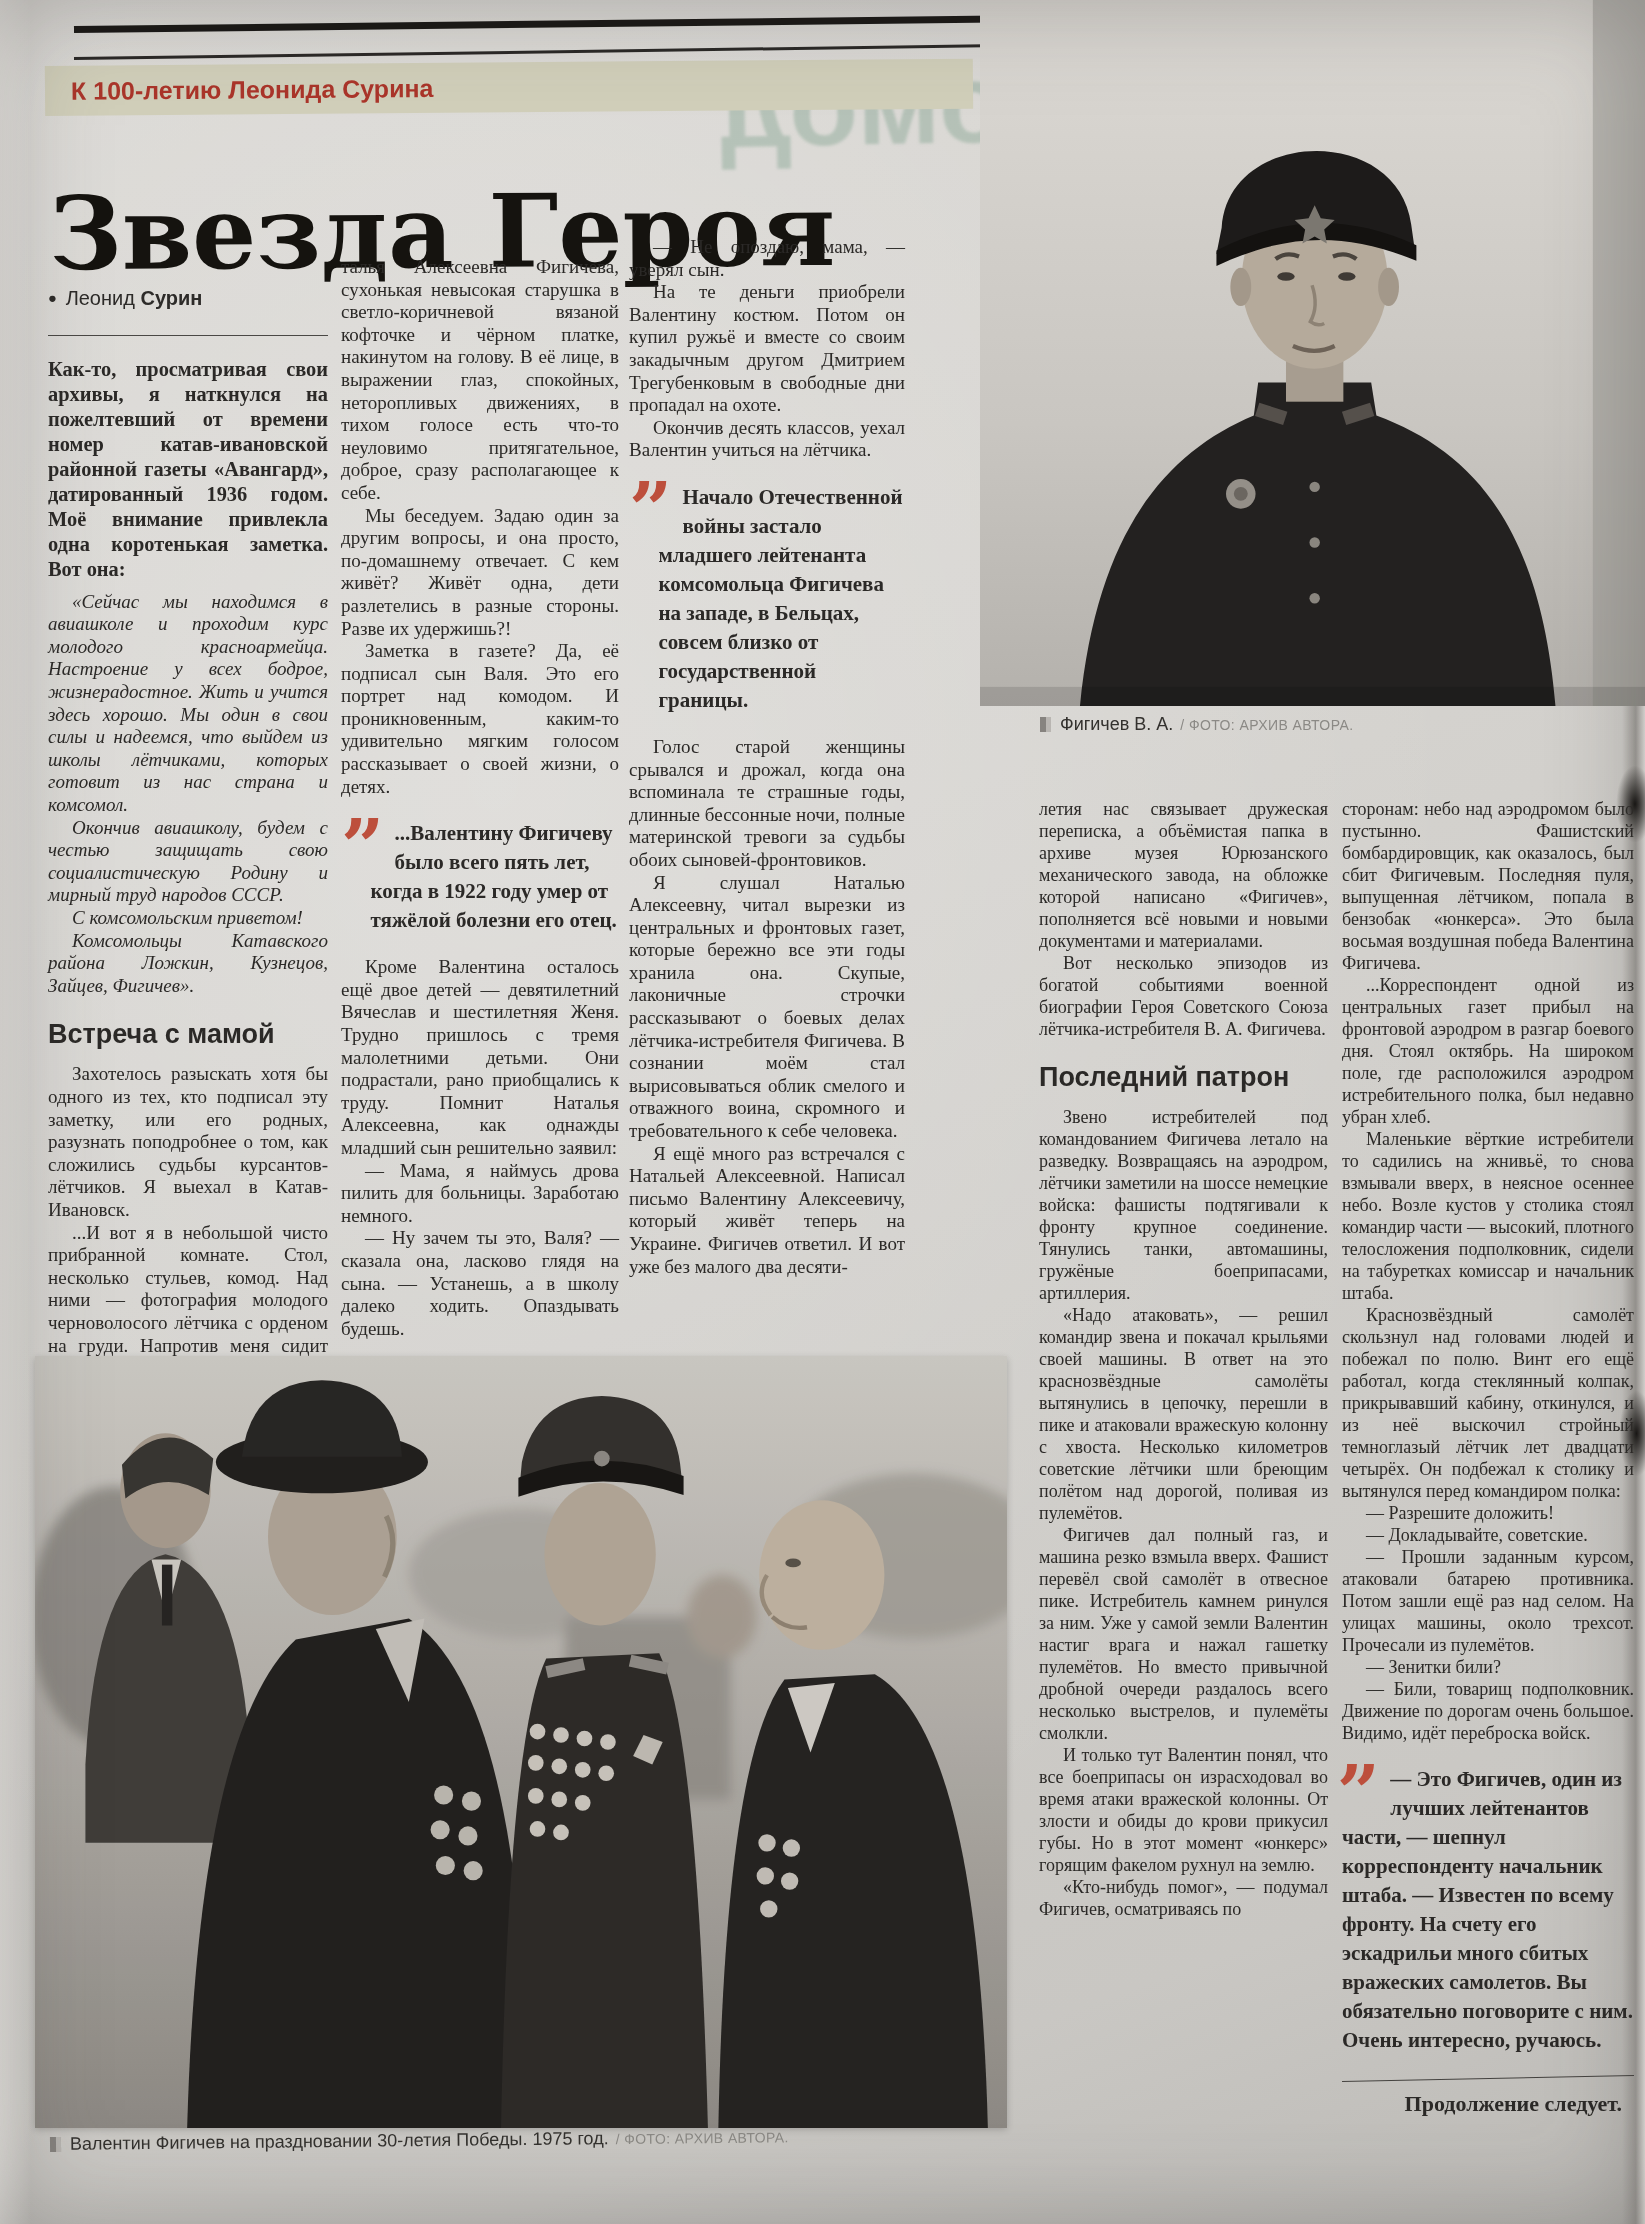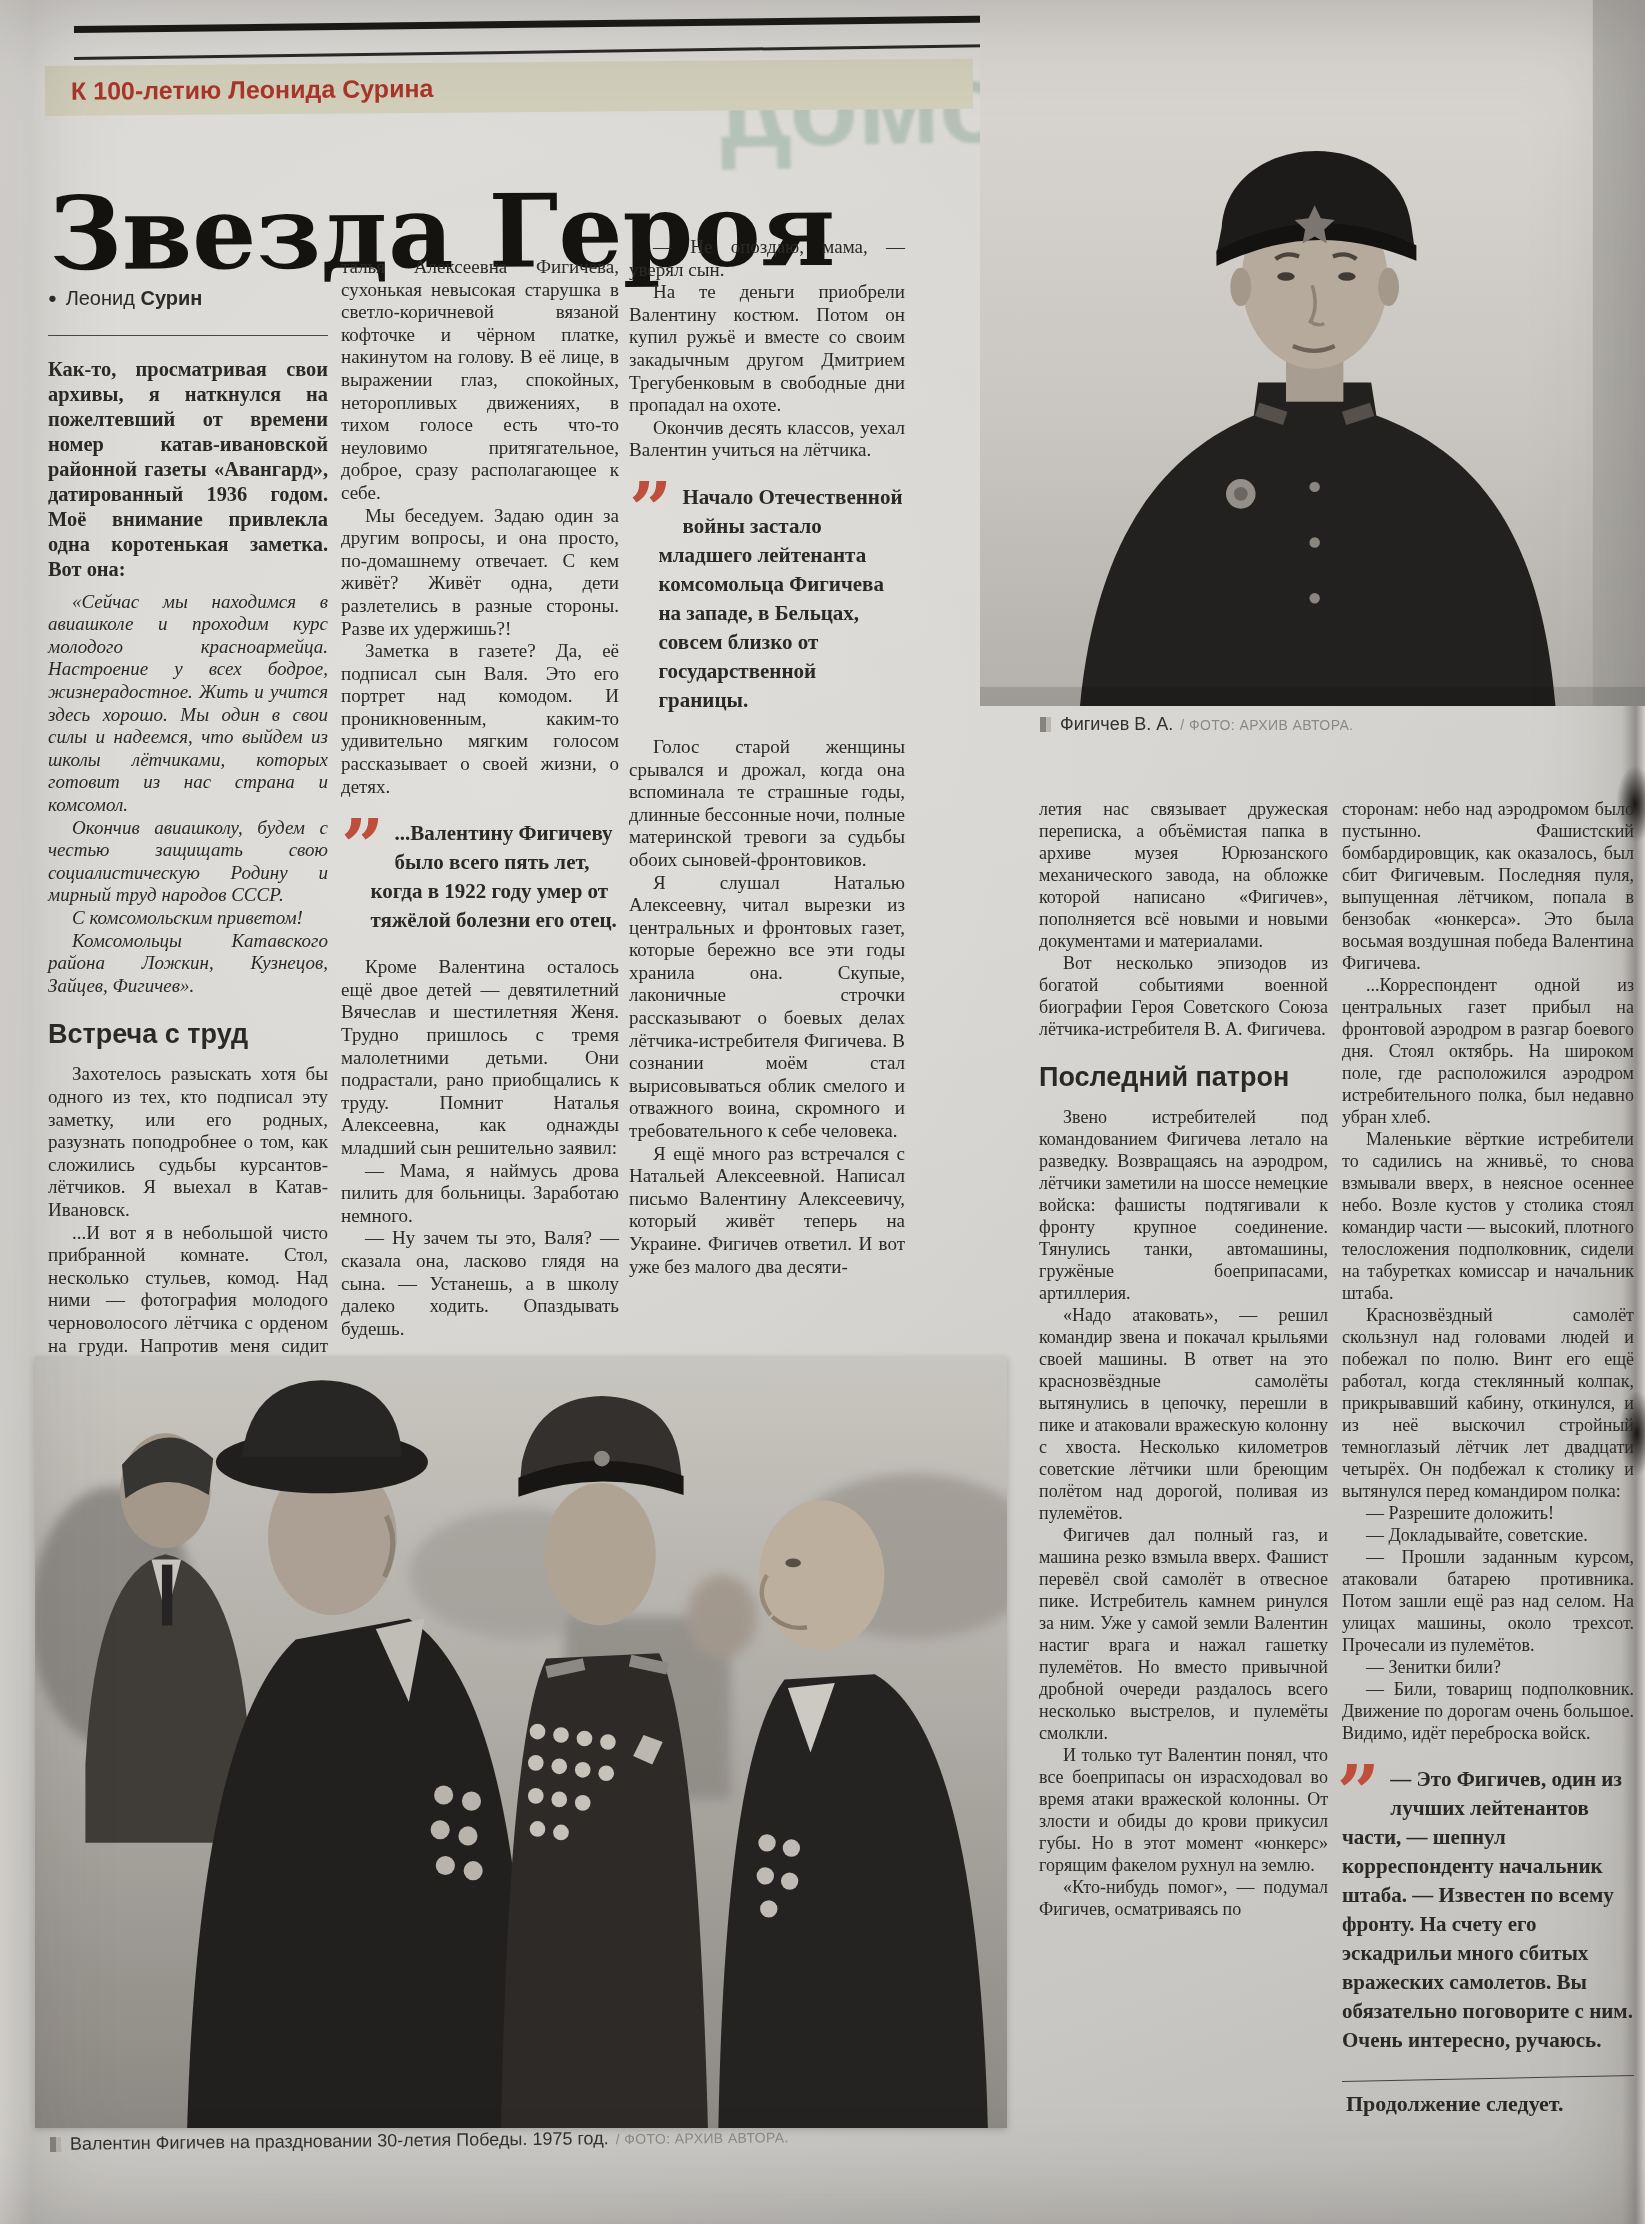--- a/index.html
+++ b/index.html
@@ -77,21 +77,21 @@
   .caption{position:absolute;font-family:"Liberation Sans",sans-serif;font-size:18px;
     color:#33312e;white-space:nowrap;}
   .caption-portrait{left:1040px;top:714px;}
   .caption-group{left:50px;top:2134px;transform:rotate(-0.6deg);transform-origin:left center;}
   .caption .credit{font-size:14px;color:#8b8985;letter-spacing:0.4px;margin-left:7px;}
   .photo-marker{display:inline-block;width:11.3px;height:14.8px;background:#86837f;
     margin-right:8.7px;vertical-align:-1.7px;position:relative;}
   .photo-marker::after{content:"";position:absolute;right:0;top:0;width:5.2px;height:14.8px;background:#b9b6b2;}
 
   .end-rule{border-top:1.7px solid #44423f;margin:22.6px 0 14px 0;transform:rotate(-1.2deg);}
-  .continuation{font-weight:bold;font-size:22px;text-indent:0;margin:4px;}
+  .continuation{text-align:right;font-weight:bold;font-size:22px;text-indent:0;margin:12px;}
 </style>
 </head>
 <body>
 
 <div class="edge-left"></div>
 <div class="edge-right"></div>
 <div class="fold fold1"></div>
 <div class="fold fold2"></div>
 <div class="fold fold3"></div>
 
@@ -147,21 +147,21 @@
 
 <div class="col col-1">
   <div class="byline">
     <span class="bullet">●</span><span>Леонид</span> <span class="last">Сурин</span>
   </div>
   <p class="p lead">Как-то, просматривая свои архивы, я наткнулся на пожелтевший от времени номер катав-ивановской районной газеты «Авангард», датированный 1936 годом. Моё внимание привлекла одна коротенькая заметка. Вот она:</p>
   <p class="p letter">«Сейчас мы находимся в авиашколе и проходим курс молодого красноармейца. Настроение у всех бодрое, жизнерадостное. Жить и учится здесь хорошо. Мы один в свои силы и надеемся, что выйдем из школы лётчиками, которых готовит из нас страна и комсомол.</p>
   <p class="p letter">Окончив авиашколу, будем с честью защищать свою социалистическую Родину и мирный труд народов СССР.</p>
   <p class="p letter">С комсомольским приветом!</p>
   <p class="p letter">Комсомольцы Катавского района Ложкин, Кузнецов, Зайцев, Фигичев».</p>
-  <h2 class="subhead">Встреча с труд</h2>
+  <h2 class="subhead">Встреча с мамой</h2>
   <p class="p">Захотелось разыскать хотя бы одного из тех, кто подписал эту заметку, или его родных, разузнать поподробнее о том, как сложились судьбы курсантов-лётчиков. Я выехал в Катав-Ивановск.</p>
   <p class="p">...И вот я в небольшой чисто прибранной комнате. Стол, несколько стульев, комод. Над ними — фотография молодого черноволосого лётчика с орденом на груди. Напротив меня сидит хозяйка дома На-</p>
 </div>
 
 <div class="col col-2">
   <p class="p noindent">талья Алексеевна Фигичева, сухонькая невысокая старушка в светло-коричневой вязаной кофточке и чёрном платке, накинутом на голову. В её лице, в выражении глаз, спокойных, неторопливых движениях, в тихом голосе есть что-то неуловимо притягательное, доброе, сразу располагающее к себе.</p>
   <p class="p">Мы беседуем. Задаю один за другим вопросы, и она просто, по-домашнему отвечает. С кем живёт? Живёт одна, дети разлетелись в разные стороны. Разве их удержишь?!</p>
   <p class="p">Заметка в газете? Да, её подписал сын Валя. Это его портрет над комодом. И проникновенным, каким-то удивительно мягким голосом рассказывает о своей жизни, о детях.</p>
   <div class="pullquote pq-indent">
     <span class="qmark">”</span><span>...Валентину Фигичеву было всего пять лет, когда в 1922 году умер от тяжёлой болезни его отец.</span>

